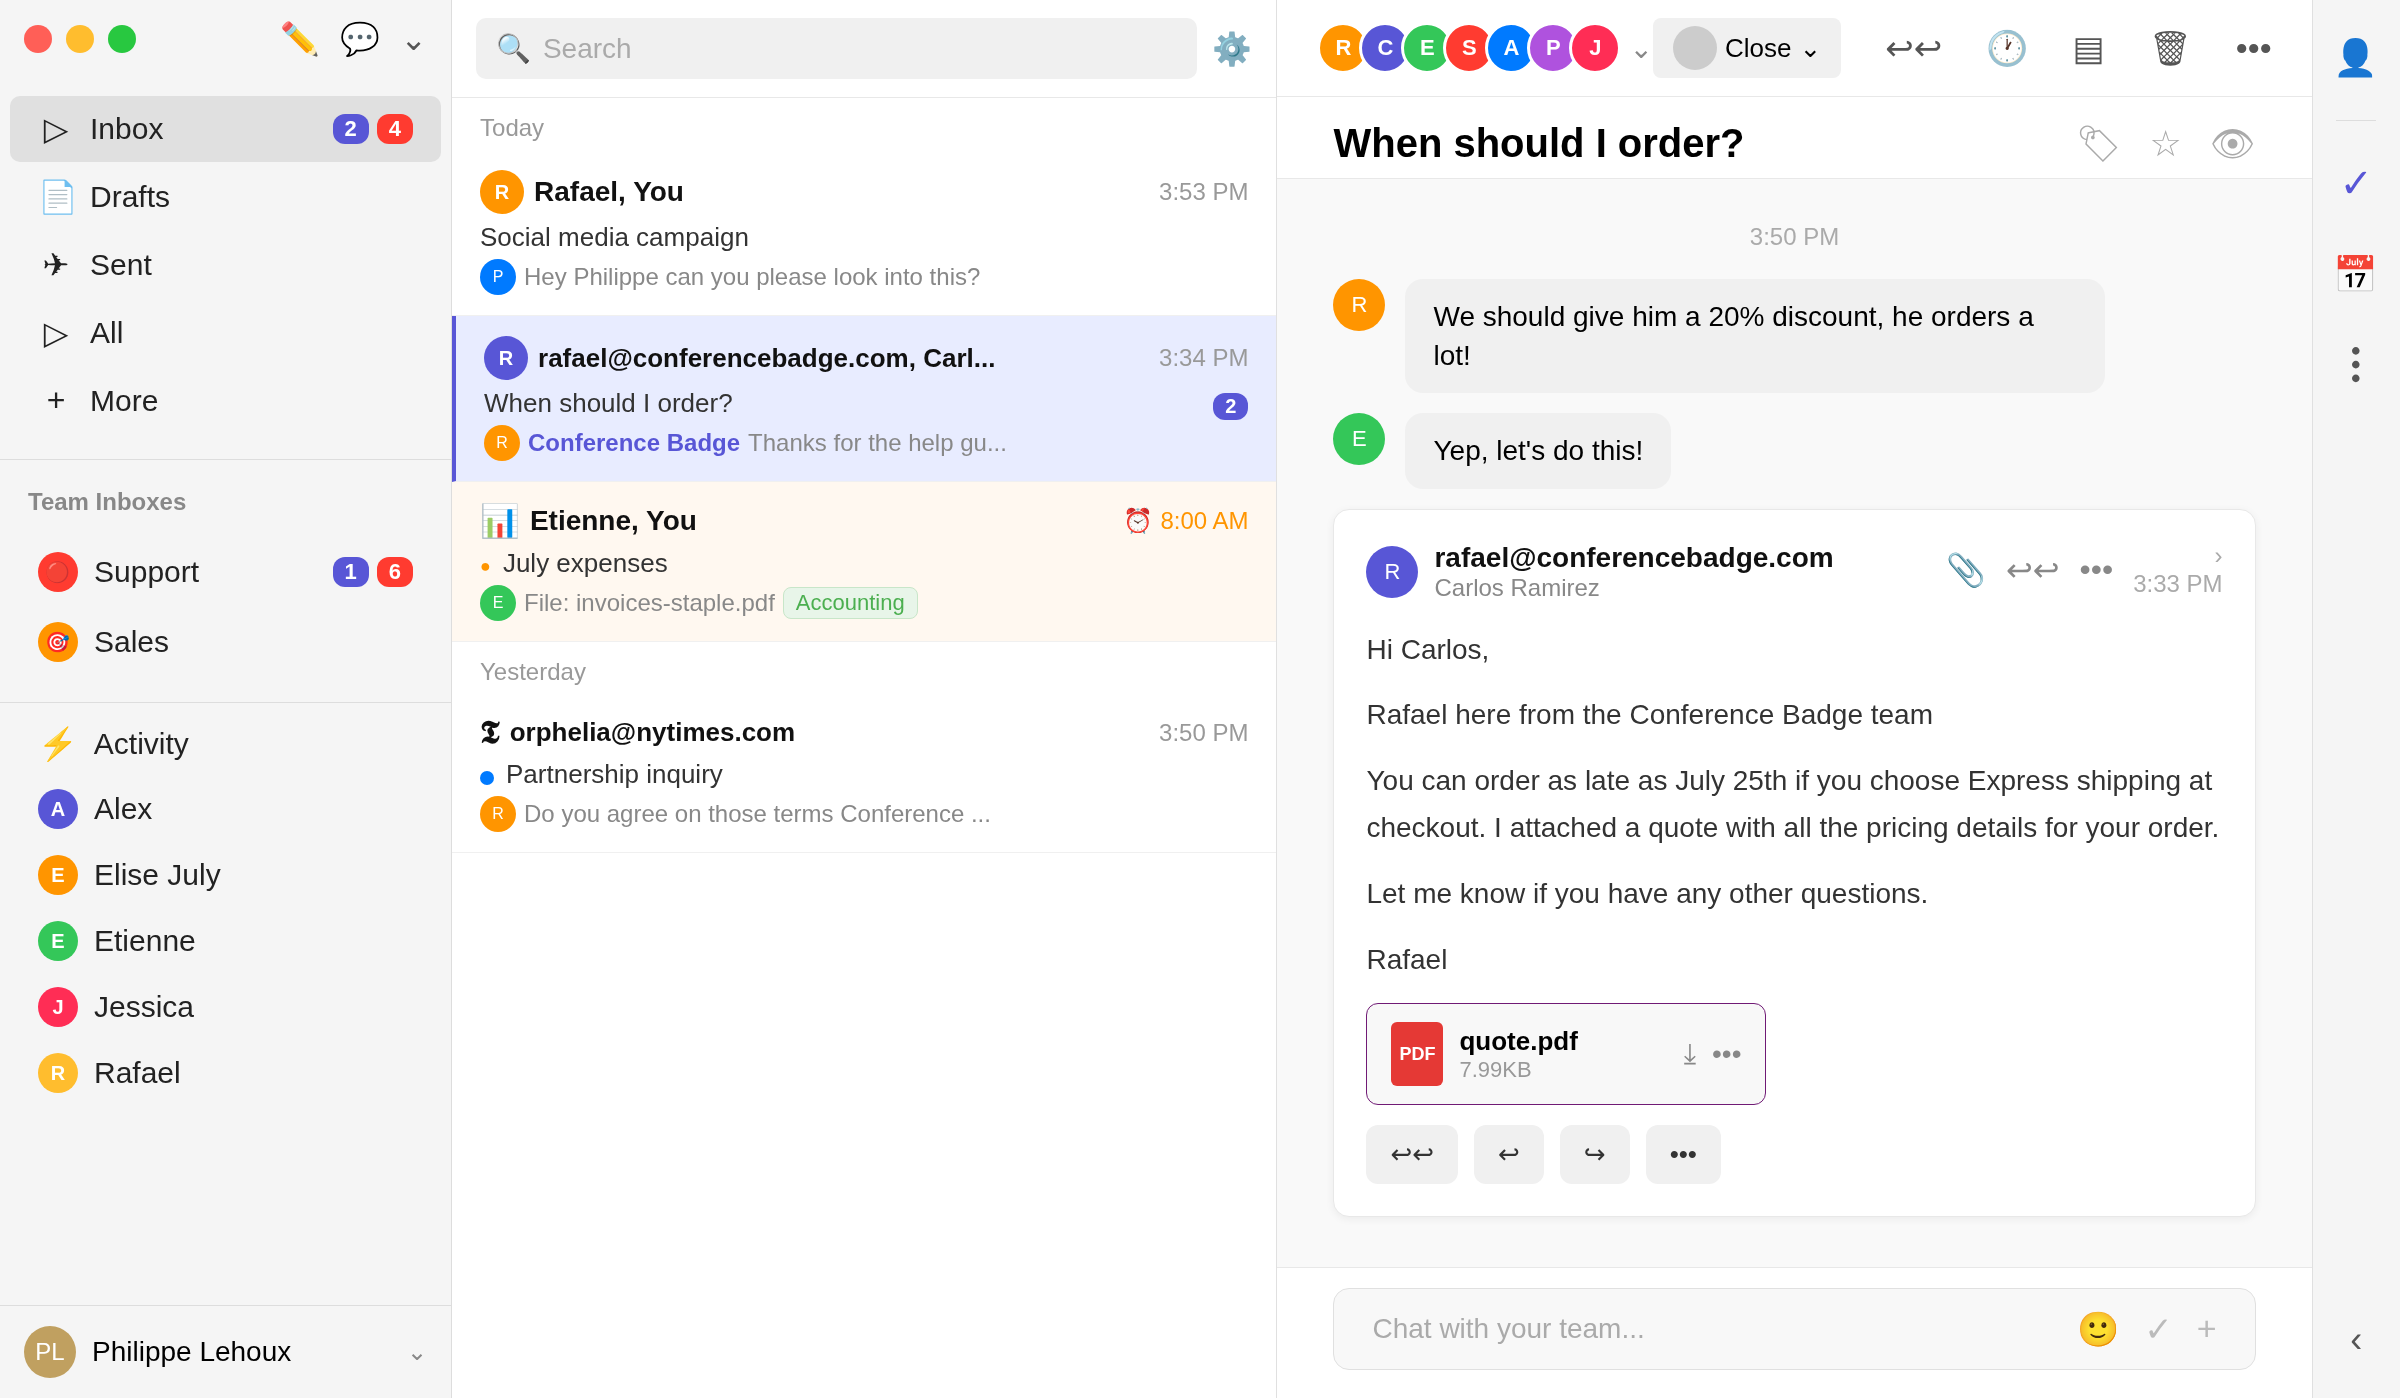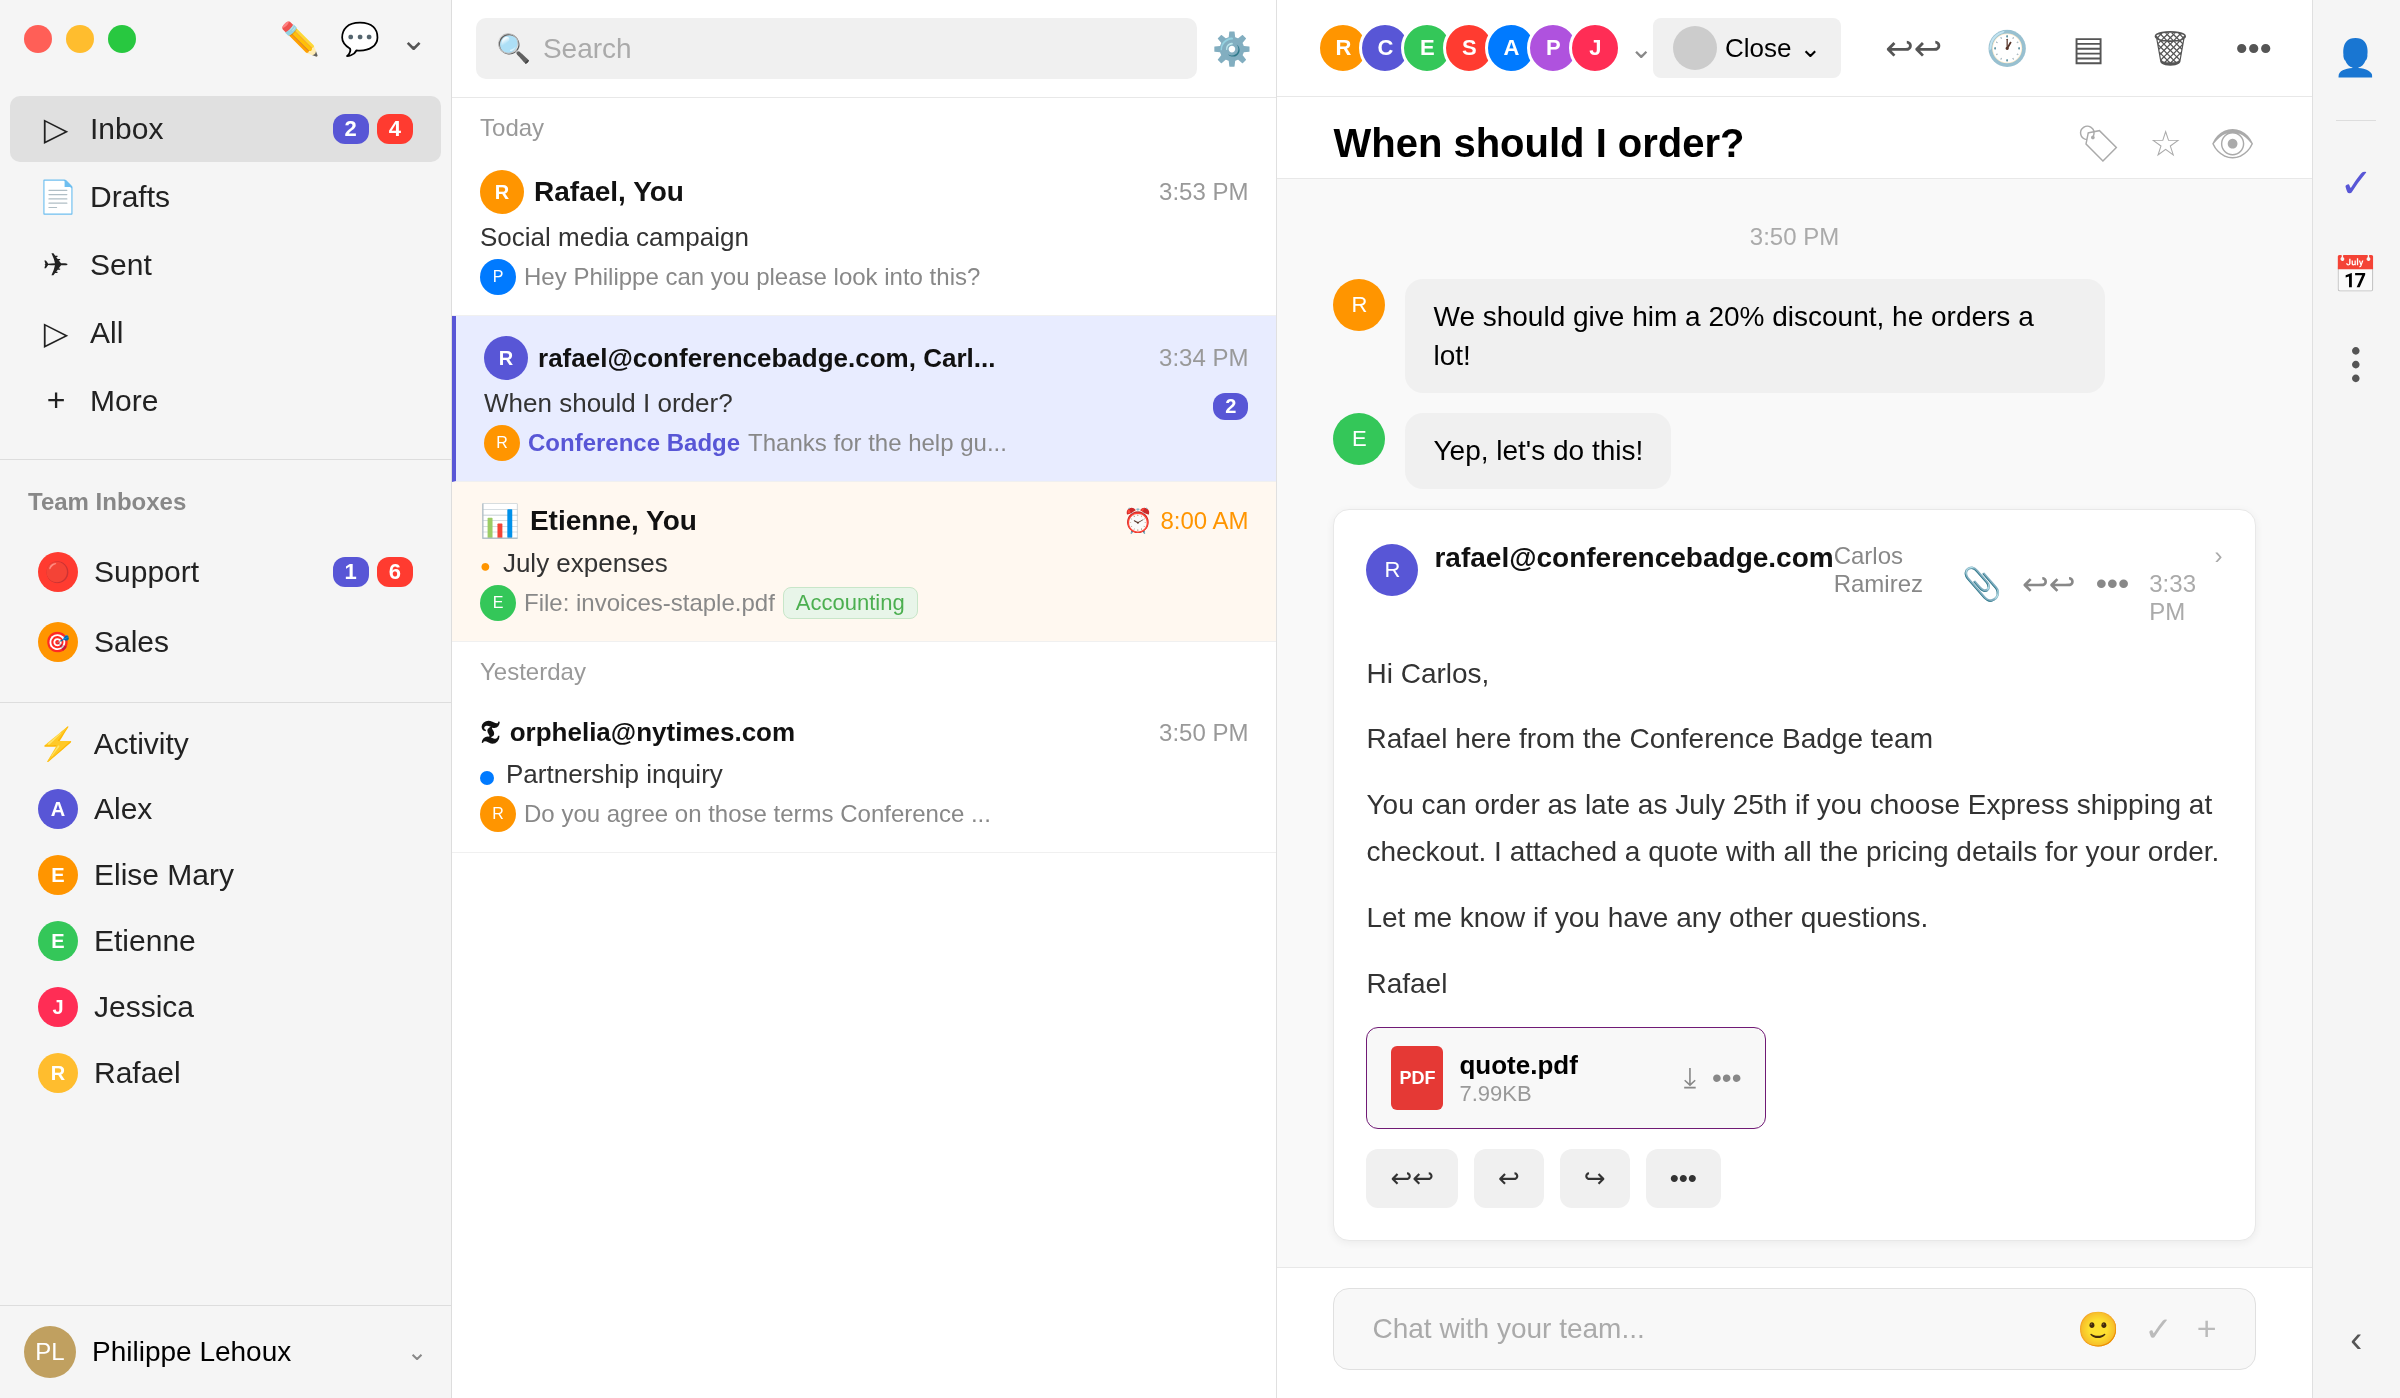--- a/index.html
+++ b/index.html
@@ -55,21 +55,21 @@
     .header-btn { color: #555; font-size: 34px; cursor: pointer; }
     .close-btn { display: flex; align-items: center; gap: 8px; background: #f0f0f0; border-radius: 8px; padding: 8px 20px; font-size: 26px; cursor: pointer; }
     .messages-area { flex: 1; overflow-y: auto; padding: 28px 56px; }
     .time-label { text-align: center; font-size: 24px; color: #aaa; margin: 16px 0 28px; }
     .message-row { display: flex; align-items: flex-start; gap: 20px; margin-bottom: 20px; }
     .msg-avatar { width: 52px; height: 52px; border-radius: 50%; background: #ccc; display: flex; align-items: center; justify-content: center; font-size: 22px; color: white; flex-shrink: 0; }
     .msg-bubble { background: #f0f0f0; border-radius: 18px; padding: 18px 28px; font-size: 28px; max-width: 700px; line-height: 1.4; }
     .email-card { background: white; border-radius: 16px; border: 1px solid #e8e8e8; padding: 32px; margin: 16px 0; box-shadow: 0 2px 8px rgba(0,0,0,0.06); }
     .email-card-header { display: flex; align-items: flex-start; justify-content: space-between; margin-bottom: 24px; }
     .email-card-sender { display: flex; align-items: center; gap: 16px; }
-    .sender-info { display: flex; flex-direction: row; }
+    .sender-info { display: flex; flex-direction: column; }
     .sender-email { font-size: 28px; font-weight: 600; color: #111; }
     .sender-name { font-size: 24px; color: #888; }
     .card-action-icon { font-size: 32px; color: #888; cursor: pointer; }
     .email-card-time { font-size: 24px; color: #aaa; }
     .email-card-body { font-size: 28px; color: #333; line-height: 1.7; }
     .email-card-body p { margin-bottom: 18px; }
     .attachment { display: flex; align-items: center; gap: 16px; background: #f8f8f8; border-radius: 12px; padding: 18px 24px; margin-top: 20px; border: 1px solid #701a75; max-width: 400px; }
     .pdf-icon { width: 52px; height: 64px; background: #e53935; border-radius: 6px; display: flex; flex-direction: column; align-items: center; justify-content: center; color: white; font-size: 18px; font-weight: 700; }
     .attachment-info { flex: 1; }
     .attachment-name { font-size: 26px; font-weight: 600; }
@@ -164,21 +164,21 @@
     <div class="pin-item">
       <span style="font-size:32px;">⚡</span>
       <span>Activity</span>
     </div>
     <div class="pin-item">
       <div class="avatar-sm" style="background:#5856d6;">A</div>
       <span>Alex</span>
     </div>
     <div class="pin-item">
       <div class="avatar-sm" style="background:#ff9500;">E</div>
-      <span>Elise Mary</span>
+      <span>Elise July</span>
     </div>
     <div class="pin-item">
       <div class="avatar-sm" style="background:#34c759;">E</div>
       <span>Etienne</span>
     </div>
     <div class="pin-item">
       <div class="avatar-sm" style="background:#ff2d55;">J</div>
       <span>Jessica</span>
     </div>
     <div class="pin-item">

